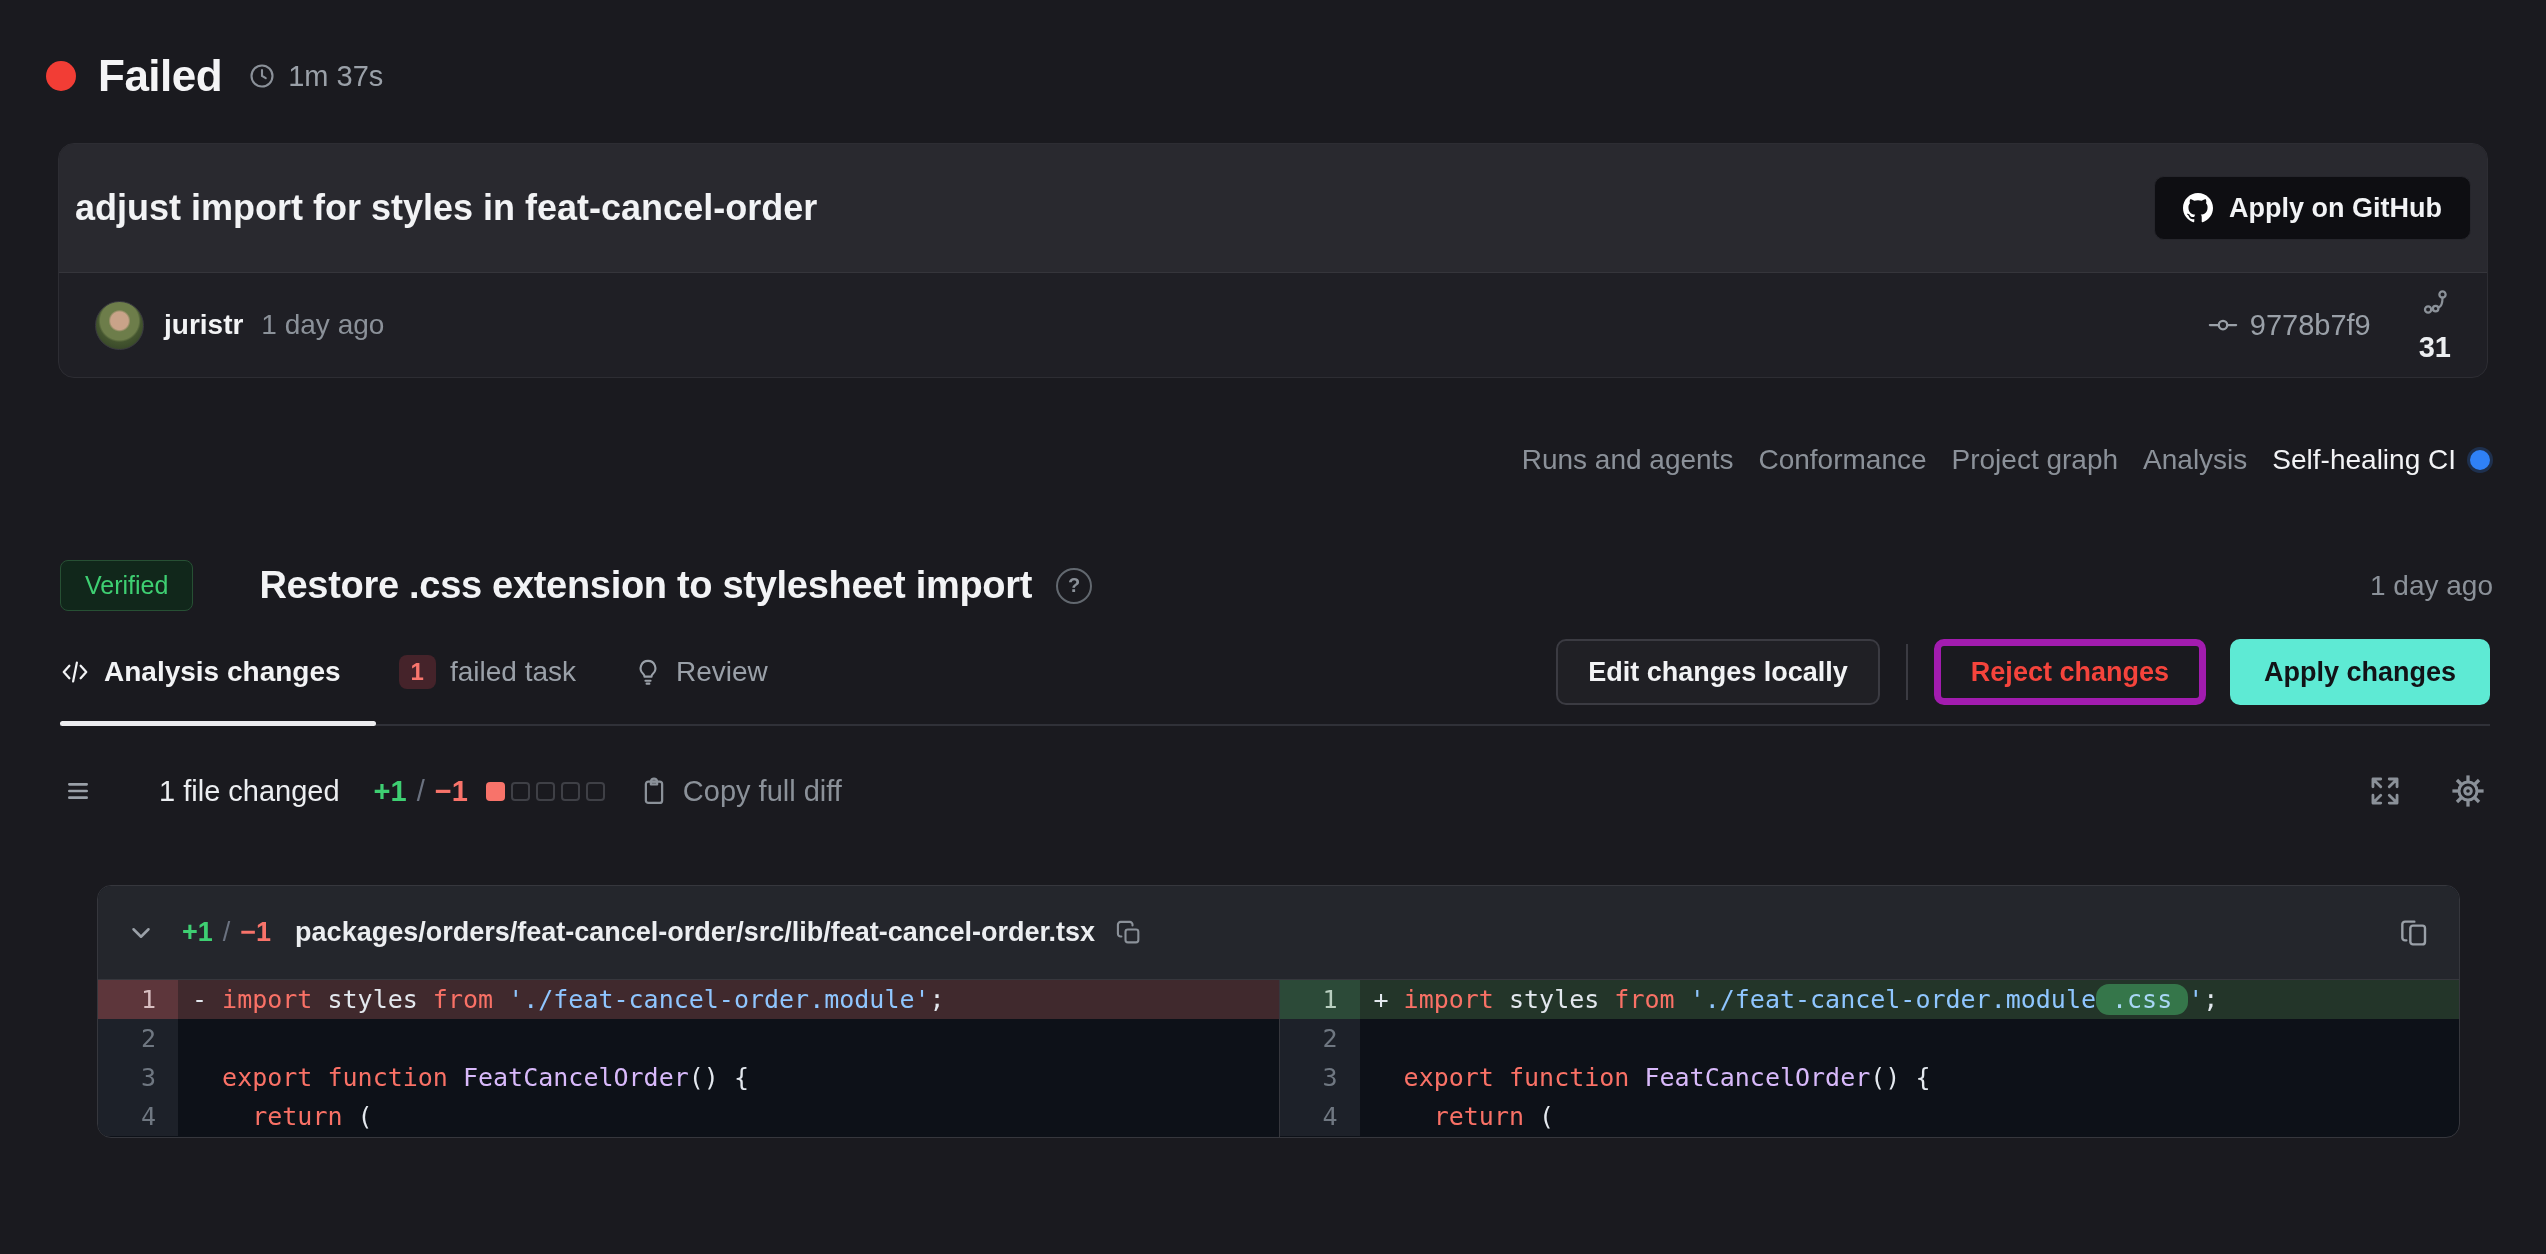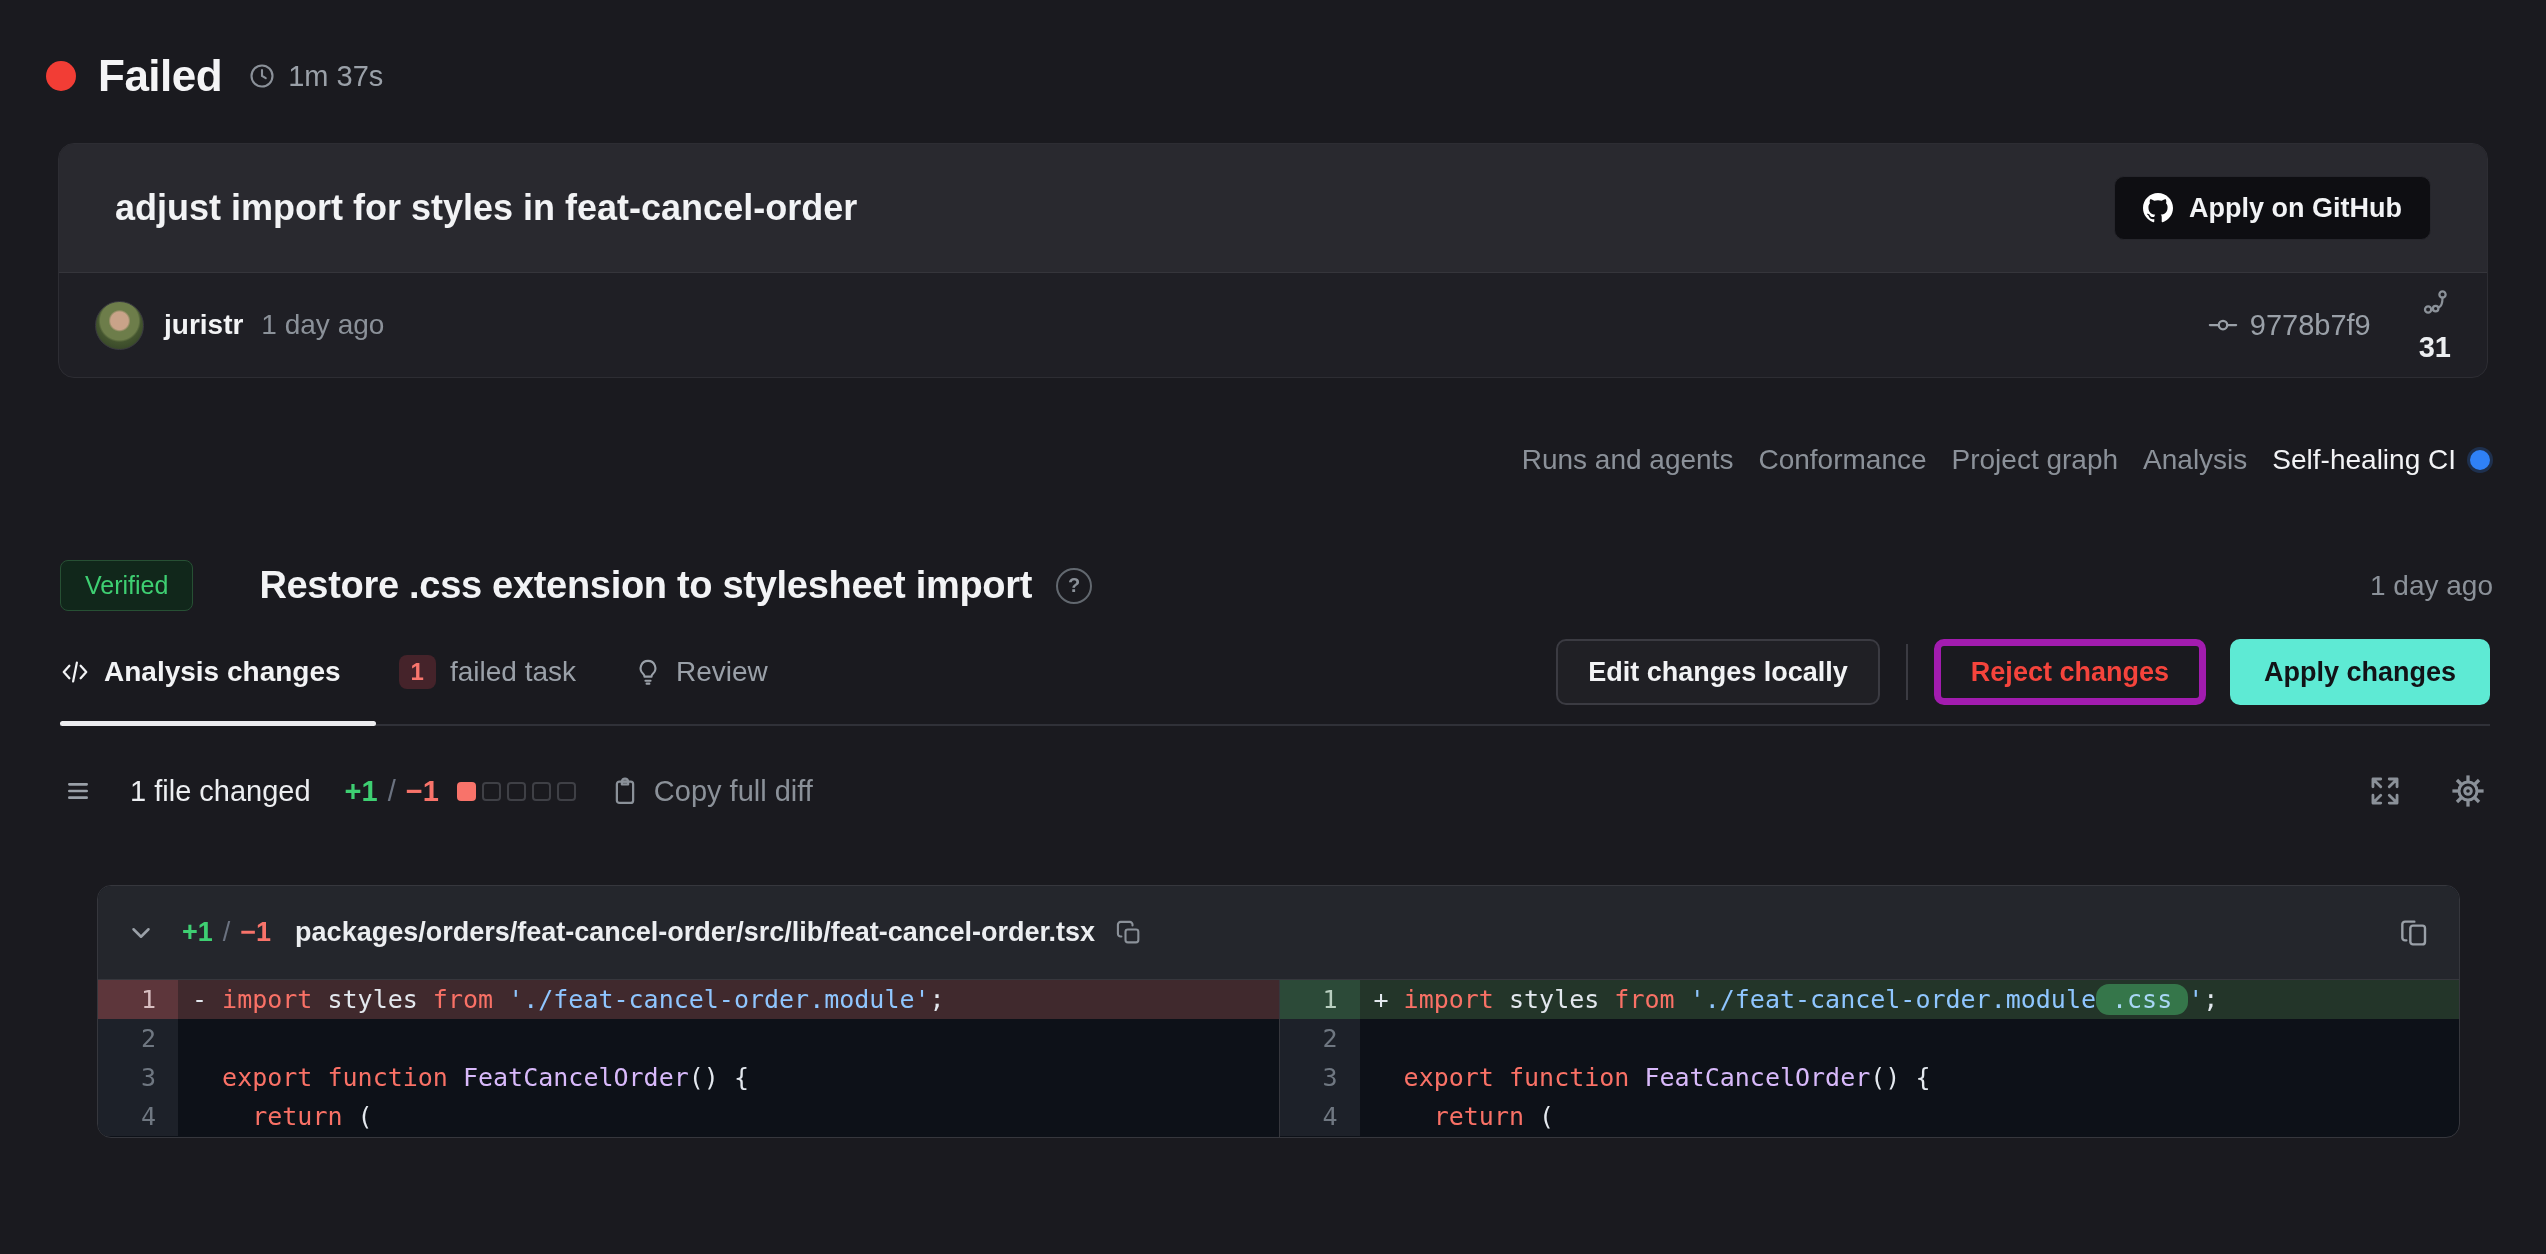--- a/index.html
+++ b/index.html
@@ -9,21 +9,21 @@
   
   .status-row{position:absolute;left:46px;top:44px;height:64px;display:flex;align-items:center;}
   .status-dot{width:30px;height:30px;border-radius:50%;background:#f23d35;flex:none;}
   .status-label{font-size:44px;font-weight:700;color:#f4f4f6;margin-left:22px;letter-spacing:-0.5px;}
   .status-clock{margin-left:26px;display:flex;align-items:center;color:#8b9199;}
   .status-duration{font-size:29px;color:#9aa0a8;margin-left:12px;}
 
   
   .commit-card{position:absolute;left:58px;top:143px;width:2430px;height:235px;border-radius:16px;
                border:1px solid #2d2d33;background:#1f1f25;box-sizing:border-box;overflow:hidden;}
-  .card-top{height:129px;background:#29292f;display:flex;align-items:center;padding:0 56px;border-bottom:1px solid #35353b;box-sizing:border-box;}
+  .card-top{height:129px;background:#29292f;display:flex;align-items:center;padding:0 16px;border-bottom:1px solid #35353b;box-sizing:border-box;}
   .commit-title{font-size:36px;font-weight:700;color:#f2f3f5;}
   .github-btn{margin-left:auto;display:flex;align-items:center;gap:16px;height:64px;padding:0 28px;
               background:#0e0e12;border:1px solid #26262c;border-radius:10px;color:#f2f3f5;
               font-size:27px;font-weight:600;cursor:pointer;}
   .card-bottom{height:104px;display:flex;align-items:center;padding:0 36px;box-sizing:border-box;}
   .avatar{width:47px;height:47px;border-radius:50%;flex:none;
           background:radial-gradient(circle at 50% 40%,#c9a389 0 24%,#6d7d4a 30% 52%,#44552f 58%,#2c3a23 100%);
           border:1px solid #3a3a40;}
   .author-name{font-size:28px;font-weight:700;color:#f2f3f5;margin-left:20px;}
   .author-time{font-size:28px;color:#8b9199;margin-left:18px;}
@@ -60,21 +60,21 @@
   .btn-edit{background:#202025;border:2px solid #3b3b42;color:#f2f3f5;padding:0 30px;}
   .actions-divider{width:2px;height:56px;background:#3b3b42;margin:0 26px;}
   .btn-reject{background:transparent;border:7px solid #a21caf;color:#f5443c;padding:0 30px;margin-right:24px;}
   .btn-apply{background:#5eead4;border:none;color:#121317;padding:12px 34px;font-weight:700;}
   .tabs-line{position:absolute;left:60px;right:56px;top:724px;height:2px;background:#303138;}
   .tabs-active-bar{position:absolute;left:60px;top:721px;width:316px;height:5px;background:#ececef;border-radius:3px;}
 
   
   .diff-toolbar{position:absolute;left:64px;top:764px;right:60px;height:54px;display:flex;align-items:center;}
   .hamburger{color:#9aa0a8;cursor:pointer;display:flex;}
-  .files-changed{font-size:29px;color:#eceef1;margin-left:34px;}
+  .files-changed{font-size:29px;color:#eceef1;margin-left:63px;}
   .plusminus{display:flex;align-items:center;gap:10px;margin-left:34px;font-size:29px;font-weight:600;}
   .plus{color:#3ecf72;} .slash{color:#6b7280;font-weight:400;} .minus{color:#f8736a;}
   .blocks{display:flex;gap:6px;margin-left:18px;}
   .block{width:19px;height:19px;border-radius:4px;box-sizing:border-box;}
   .block.filled{background:#f8736a;}
   .block.empty{border:2px solid #3f4046;}
   .copy-diff{display:flex;align-items:center;gap:14px;margin-left:34px;color:#8b9199;font-size:29px;cursor:pointer;}
   .toolbar-right{margin-left:auto;display:flex;align-items:center;gap:48px;color:#8b9199;}
   .icon-btn{cursor:pointer;display:flex;align-items:center;}
 

